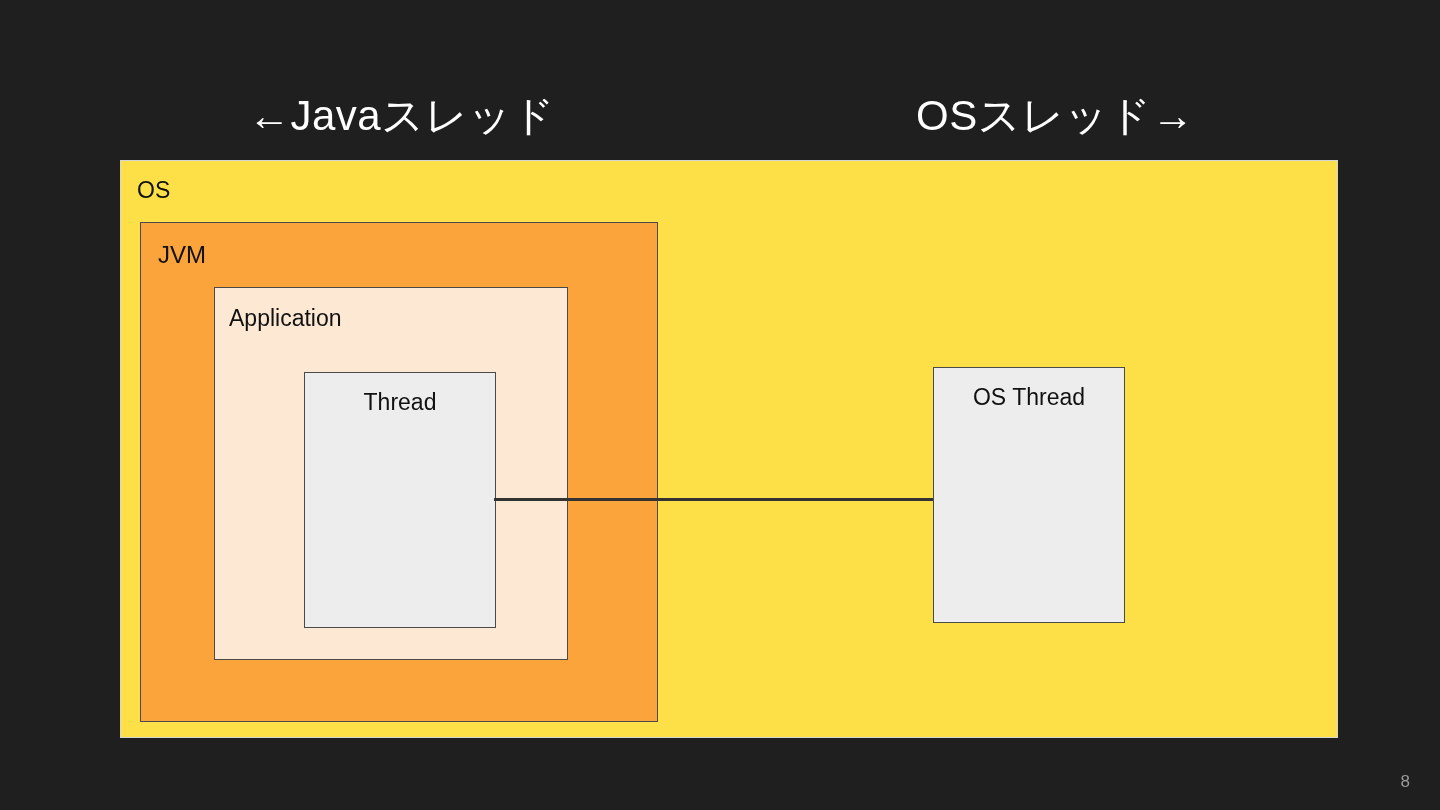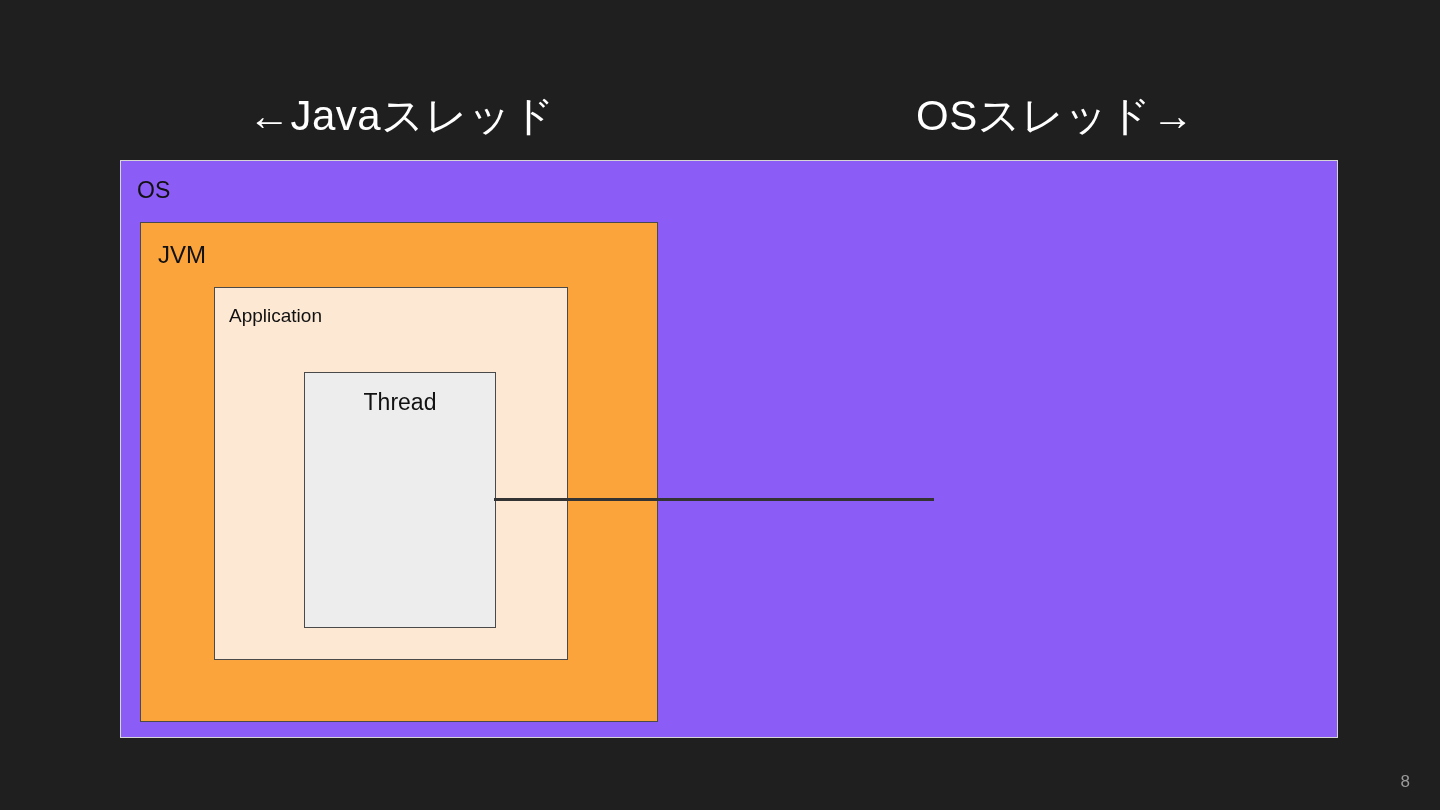--- a/index.html
+++ b/index.html
@@ -28,21 +28,21 @@
   #heading-java { left: 248px; top: 88px; }
   #heading-os   { left: 880px; top: 88px; margin-left: 36px; }
 
   
   .os-box {
     position: absolute;
     left: 120px;
     top: 160px;
     width: 1218px;
     height: 578px;
-    background: #8b5cf6;
+    background: #fde047;
     border: 1px solid #d5d5d5;
     box-sizing: border-box;
   }
   .os-label {
     position: absolute;
     left: 16px;
     top: 16px;
     font-size: 23px;
     color: #111111;
     font-weight: 400;
@@ -75,21 +75,21 @@
     width: 354px;
     height: 373px;
     background: #FDE8D4;
     border: 1px solid #4a4a4a;
     box-sizing: border-box;
   }
   .app-label {
     position: absolute;
     left: 14px;
     top: 17px;
-    font-size: 19px;
+    font-size: 23px;
     color: #111111;
   }
 
   
   .thread-box {
     position: absolute;
     left: 89px;
     top: 84px;
     width: 192px;
     height: 256px;
@@ -168,16 +168,19 @@
 
       <div class="thread-box">
         <div class="thread-label">Thread</div>
       </div>
 
     </div>
   </div>
 
   <div class="connector"></div>
 
+  <div class="osthread-box">
+    <div class="osthread-label">OS Thread</div>
+  </div>
 
 </div>
 
 <div class="page-number">8</div>
 
 </body></html>

